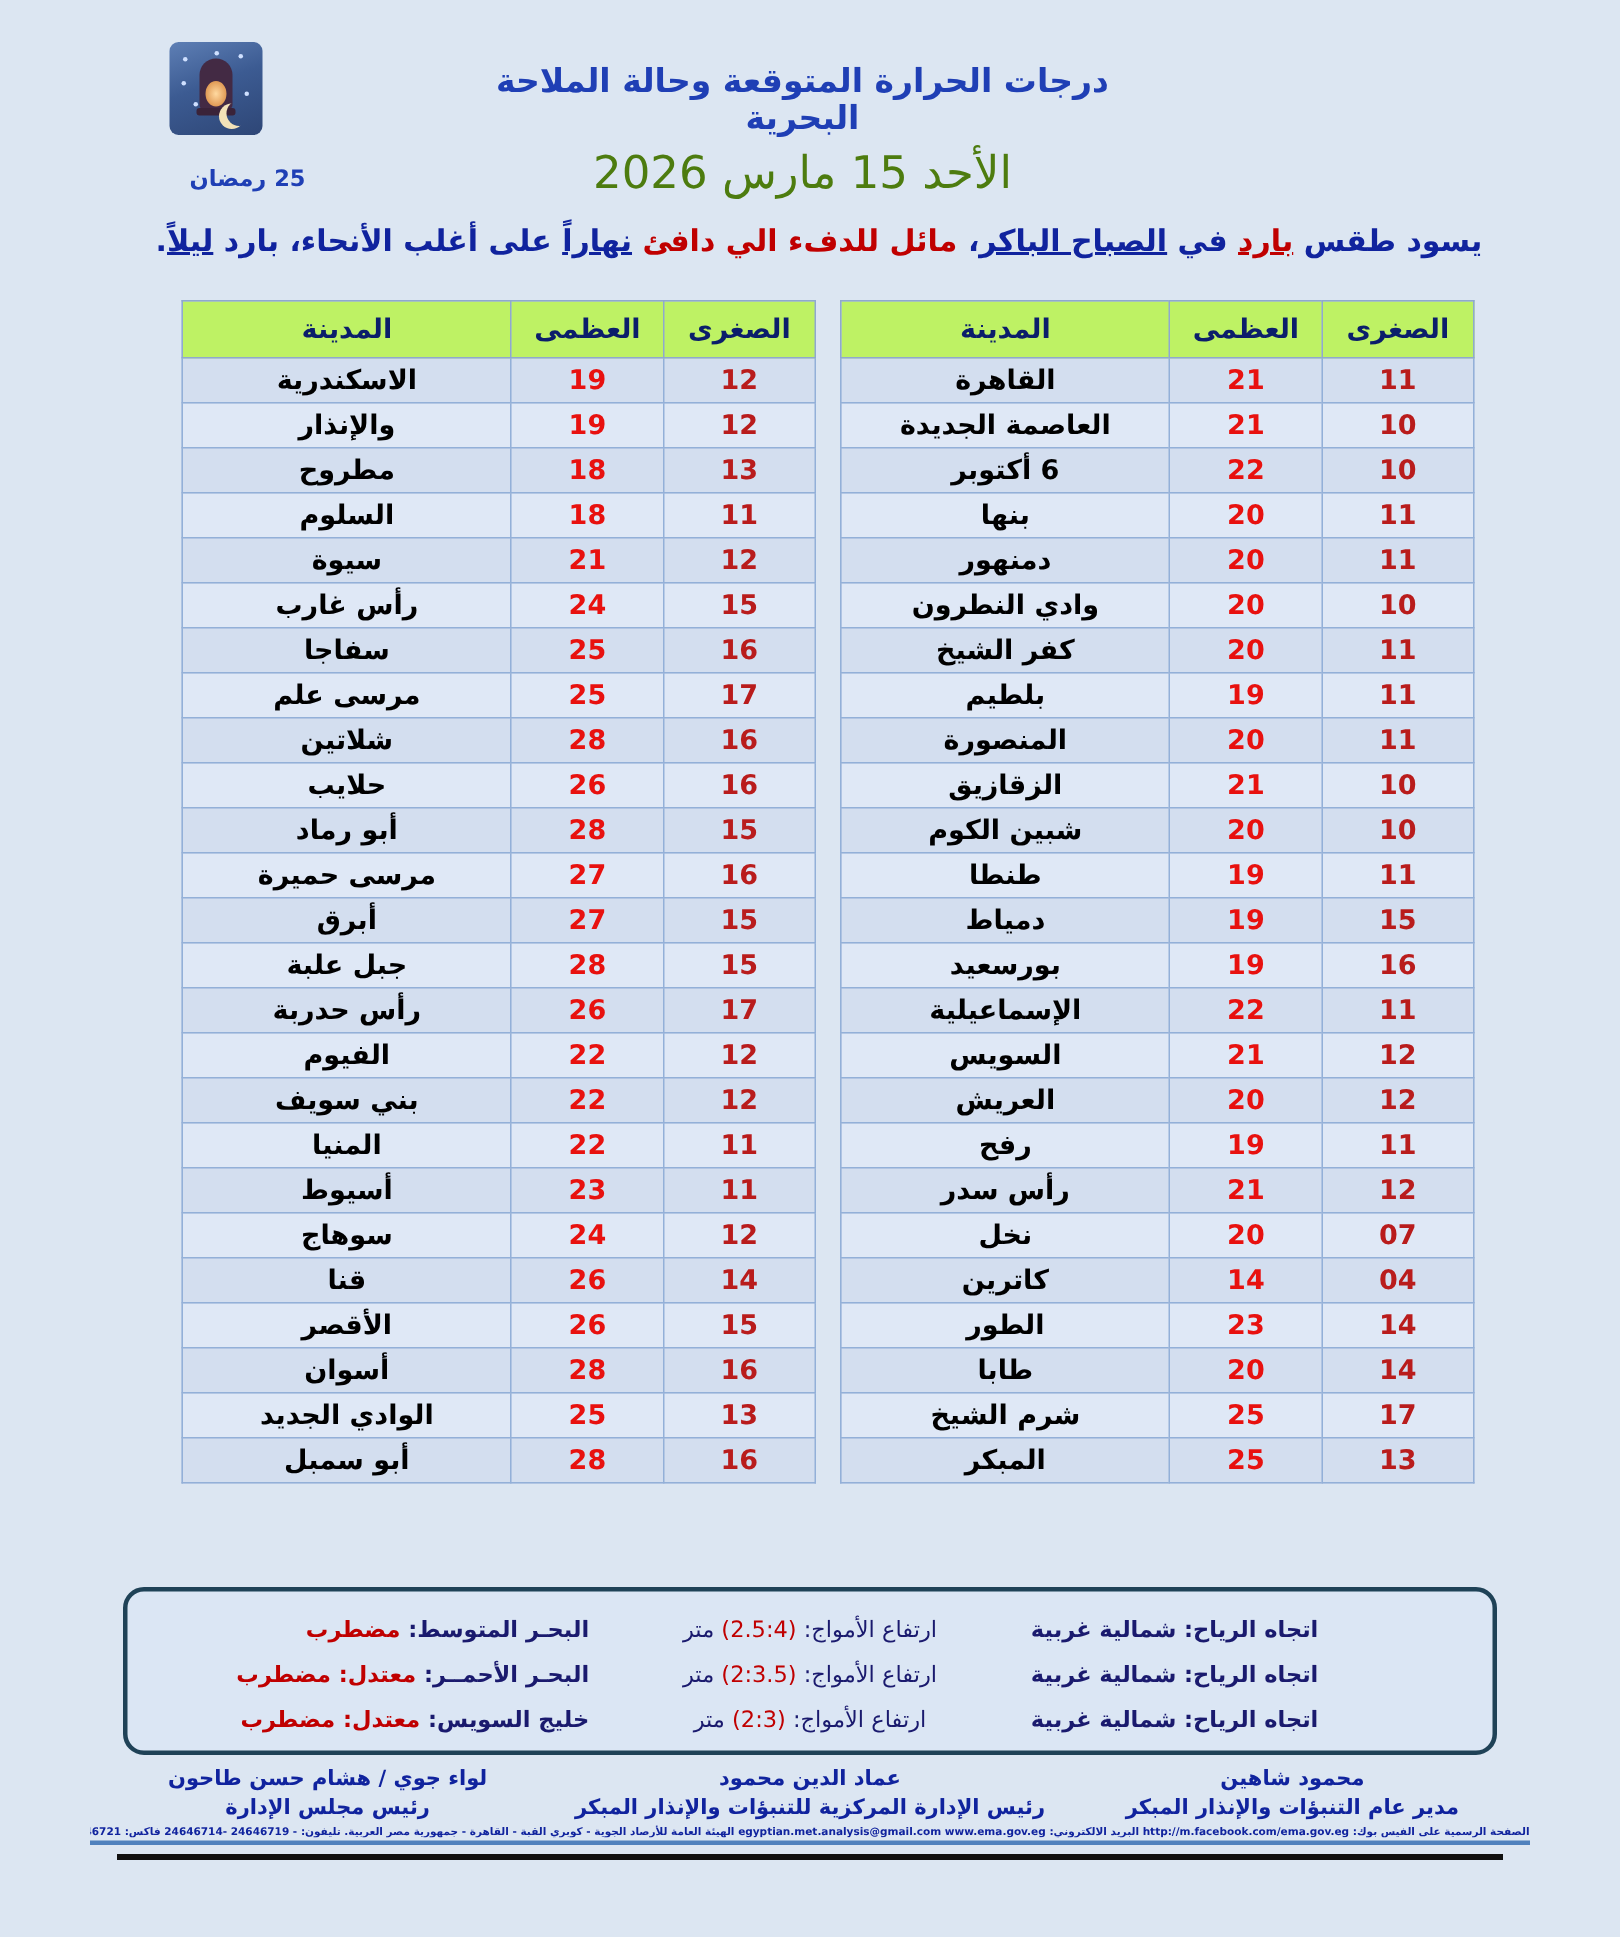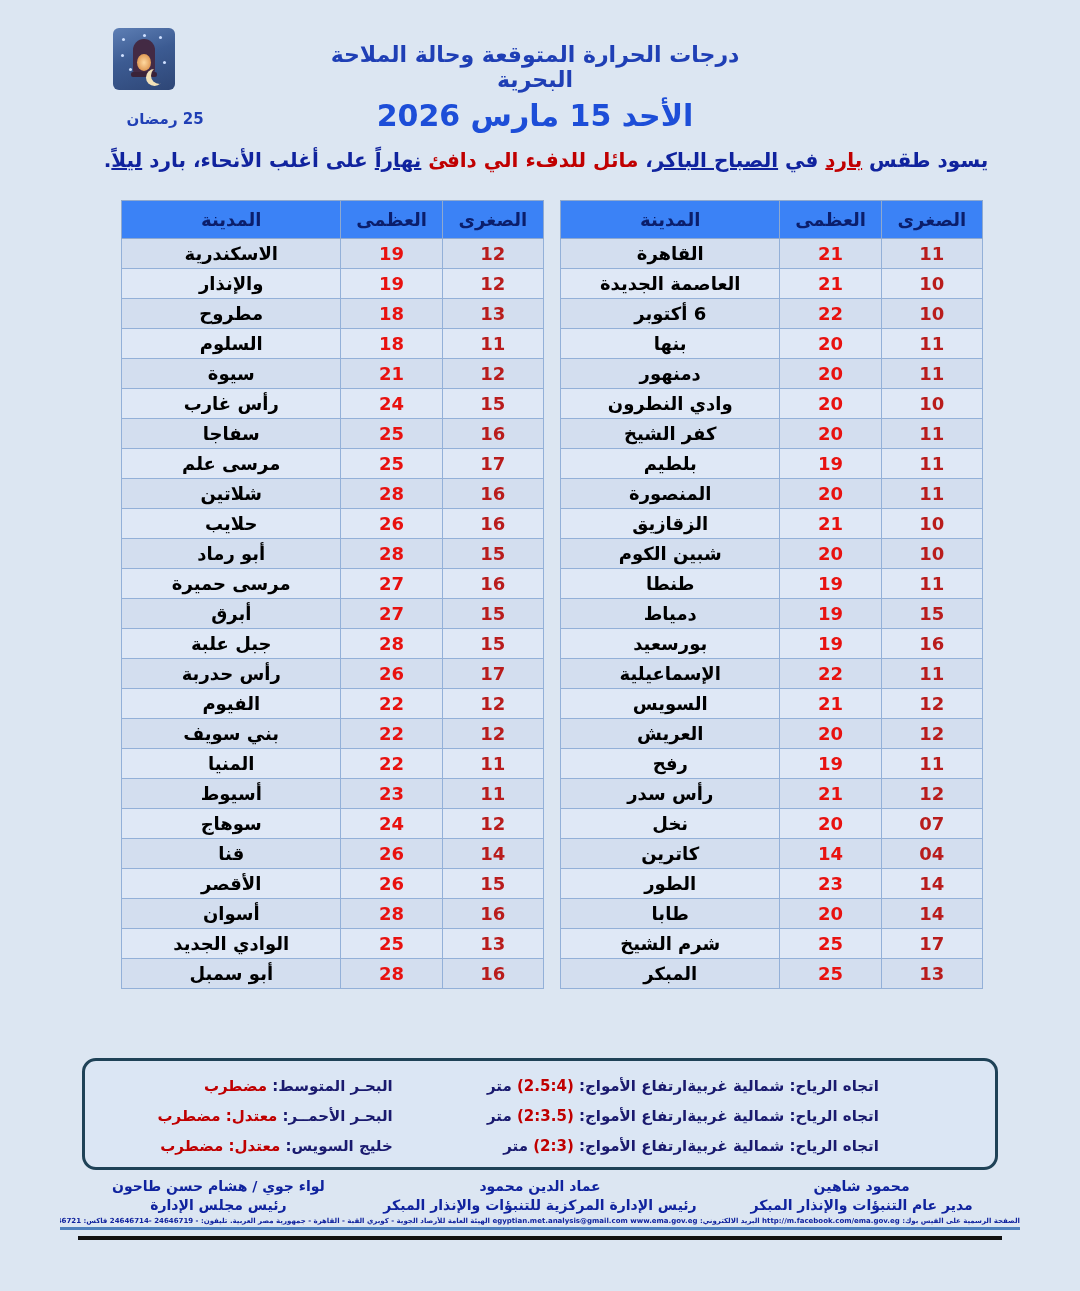--- a/index.html
+++ b/index.html
@@ -39,21 +39,21 @@
     box-shadow: -5px 2px 0 0 #f3e2b8; background:transparent;
   }
 
   .ramadan-label {
     position: absolute; left: 105px; top: 110px; width: 120px;
     text-align: center; color: #1f3fb5; font-weight: bold; font-size: 15px;
   }
 
   .title-block { position: absolute; left: 300px; top: 42px; width: 470px; text-align: center; }
   .title-line1 { color: #1f3fb5; font-weight: bold; font-size: 22px; letter-spacing: 0; }
-  .title-line2 { color: #1d4ed8; font-weight: bold; font-size: 30px; margin-top: 6px; }
+  .title-line2 { color: #4d7c0f; font-weight: normal; font-size: 30px; margin-top: 6px; }
 
   .org-block { position: absolute; right: 18px; top: 24px; width: 270px; text-align: center; }
   .emblem { width: 52px; height: 52px; margin: 0 auto 4px; position: relative; }
   .emblem .rays {
     position:absolute; inset:0; border-radius:50%;
     background: radial-gradient(circle, #ffe680 0%, #ffd23a 48%, rgba(255,210,58,0.15) 72%, rgba(255,210,58,0) 100%);
   }
   .emblem .disc {
     position:absolute; left:7px; top:7px; width:38px; height:38px; border-radius:50%;
     background:#111; overflow:hidden;
@@ -77,21 +77,21 @@
   .description .u { text-decoration: underline; }
 
   
   .tables { position:absolute; top:200px; left:0; right:0; height:860px; }
   .tbl-wrap { position:absolute; top:0; }
   .tbl-wrap.right { right: 97px; width: 423px; }
   .tbl-wrap.left  { left: 121px; width: 423px; }
 
   table.wx { width:100%; border-collapse: collapse; background:#b9cbe6; }
   table.wx th {
-    background:#3b82f6; color:#0b1e6b; font-weight:bold; font-size:18px;
+    background:#bef264; color:#0b1e6b; font-weight:bold; font-size:18px;
     padding:8px 4px; border:1px solid #8fa9cf;
   }
   table.wx th.c-city { width: 52%; }
   table.wx th.c-max  { width: 24%; }
   table.wx th.c-min  { width: 24%; }
   table.wx td {
     border:1px solid #93b0d8; padding:4px 6px; font-size:18px; font-weight:bold;
     text-align:center; background:#dfe8f6; height:30px;
   }
   table.wx tr:nth-child(odd) td { background:#d3deef; }
@@ -100,21 +100,21 @@
   table.wx td.min  { color:#b91c1c; }
 
   
   .marine {
     position:absolute; left:82px; right:82px; top:1058px; height:112px;
     border:3px solid #1f4257; border-radius:14px; background:#dbe6f4;
     padding:10px 22px 8px;
   }
   .marine-row { display:flex; align-items:center; justify-content:space-between; height:30px; }
   .m-sea  { width:33%; text-align:right; font-size:15px; font-weight:bold; color:#1a1a6e; }
-  .m-wave { width:34%; text-align:right; font-size:15px; font-weight:bold; color:#1a1a6e; }
+  .m-wave { width:34%; text-align:center; font-size:15px; font-weight:normal; color:#1a1a6e; }
   .m-wind { width:33%; text-align:left; font-size:15px; font-weight:bold; color:#1a1a6e; }
   .m-red { color:#c00000; }
 
   
   .footer { position:absolute; left:60px; right:60px; top:1178px; }
   .sign-row { display:flex; justify-content:space-between; }
   .sign { text-align:center; width:33%; }
   .sign .nm { color:#10239e; font-weight:bold; font-size:14px; }
   .sign .ti { color:#10239e; font-weight:bold; font-size:14px; margin-top:3px; }
   .contact {

